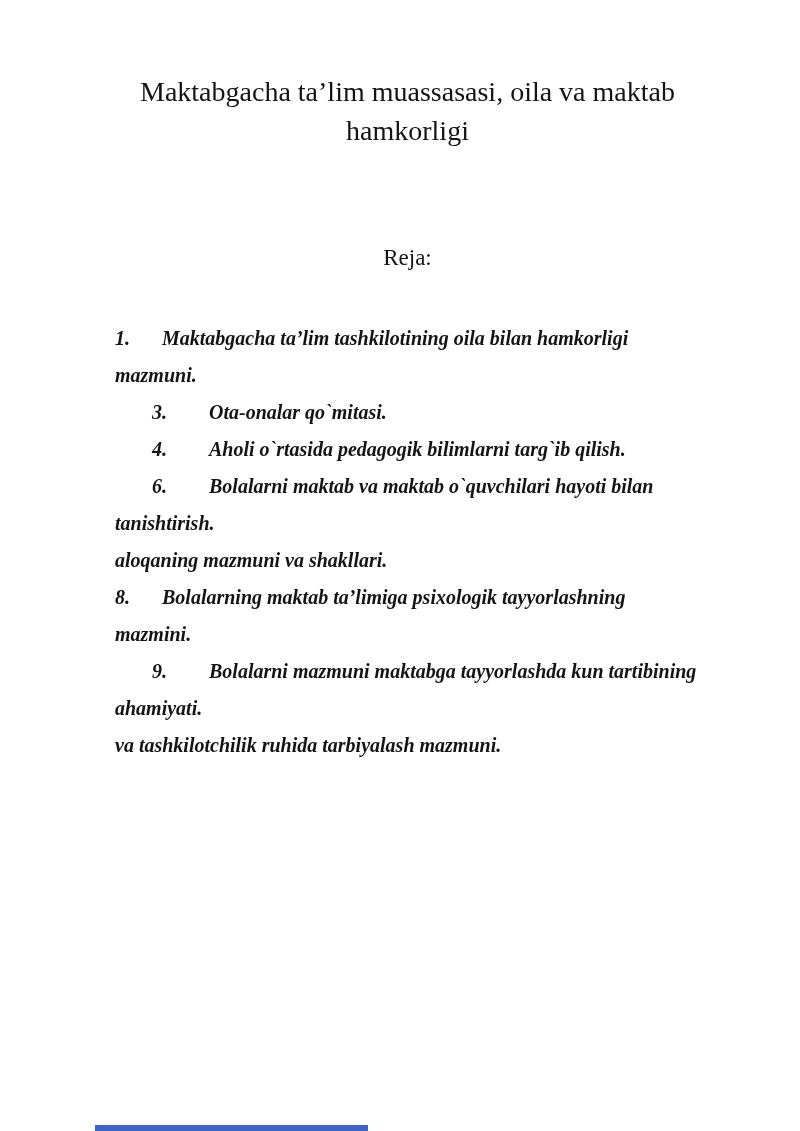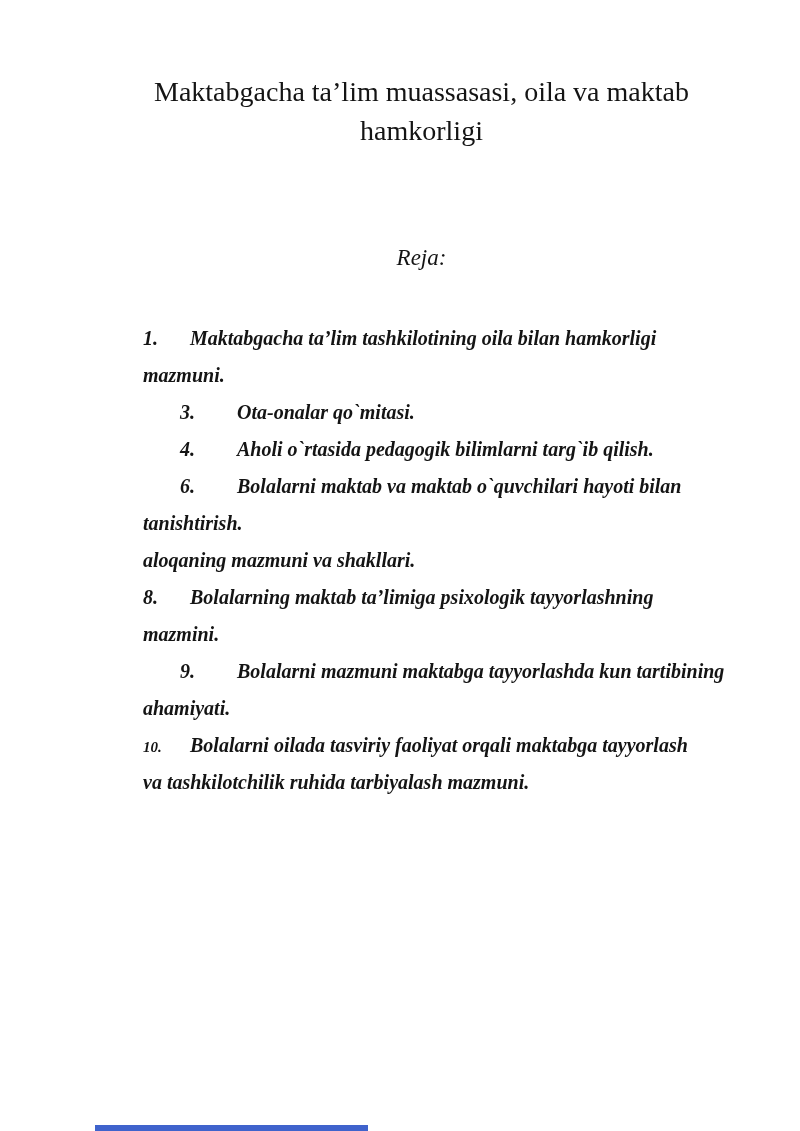--- a/index.html
+++ b/index.html
@@ -13,37 +13,35 @@
     position: relative;
     overflow: hidden;
     font-family: "Liberation Serif", serif;
     color: #141414;
   }
   .page {
     position: absolute;
     inset: 0;
     box-sizing: border-box;
     padding: 72px 100px 0 115px;
-    margin-left: 28px;
   }
   .doc-title {
     margin: 0;
     font-size: 28px;
     font-weight: 400;
     font-style: normal;
     line-height: 39px;
     text-align: center;
   }
   .plan-heading {
     margin-top: 93px;
     font-size: 23px;
     line-height: 30px;
     text-align: center;
     font-weight: 400;
-    font-style: italic;
   }
   .plan-list {
     margin-top: 47px;
     font-size: 20px;
     font-weight: 700;
     font-style: italic;
   }
   .line {
     line-height: 37px;
     height: 37px;
@@ -82,18 +80,17 @@
       <div class="line"><span class="txt">mazmuni.</span></div>
       <div class="line indent"><span class="num">3.</span><span class="txt">Ota-onalar qo`mitasi.</span></div>
       <div class="line indent"><span class="num">4.</span><span class="txt">Aholi o`rtasida pedagogik bilimlarni targ`ib qilish.</span></div>
       <div class="line indent"><span class="num">6.</span><span class="txt">Bolalarni maktab va maktab o`quvchilari hayoti bilan</span></div>
       <div class="line"><span class="txt">tanishtirish.</span></div>
       <div class="line"><span class="txt">aloqaning mazmuni va shakllari.</span></div>
       <div class="line"><span class="num">8.</span><span class="txt">Bolalarning maktab ta’limiga psixologik tayyorlashning</span></div>
       <div class="line"><span class="txt">mazmini.</span></div>
       <div class="line indent"><span class="num">9.</span><span class="txt">Bolalarni mazmuni maktabga tayyorlashda kun tartibining</span></div>
       <div class="line"><span class="txt">ahamiyati.</span></div>
-      <div class="line"><span class="num small">10.</span><span class="txt">Bolalarni oilada tasviriy faoliyat orqali maktabga tayyorlash</span></div>
       <div class="line"><span class="txt">va tashkilotchilik ruhida tarbiyalash mazmuni.</span></div>
     </div>
 </div>
 
 <div class="bottom-bar"></div>
 
 </body></html>

